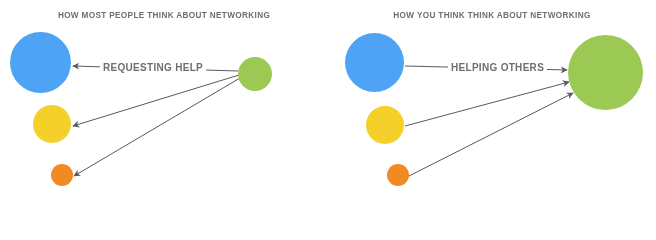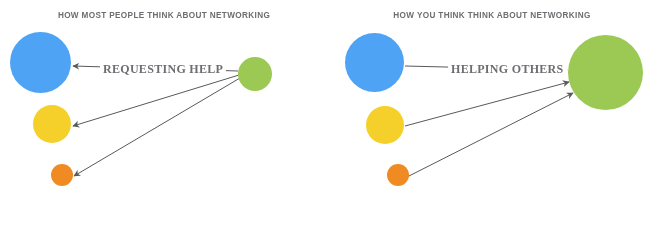--- a/index.html
+++ b/index.html
@@ -43,22 +43,22 @@
     white-space: nowrap;
   }
 
   .node {
     position: absolute;
     border-radius: 50%;
   }
 
   .edge-label {
     position: absolute;
-    font-family: Liberation Serif, serif;
-    font-size: 12px;
+    font-family: Liberation Sans, sans-serif;
+    font-size: 10px;
     font-weight: bold;
     letter-spacing: 0.3px;
     color: #6d6e71;
     white-space: nowrap;
     background: #ffffff;
     padding: 0 3px;
     text-align: center;
   }
 
   svg.arrows {

